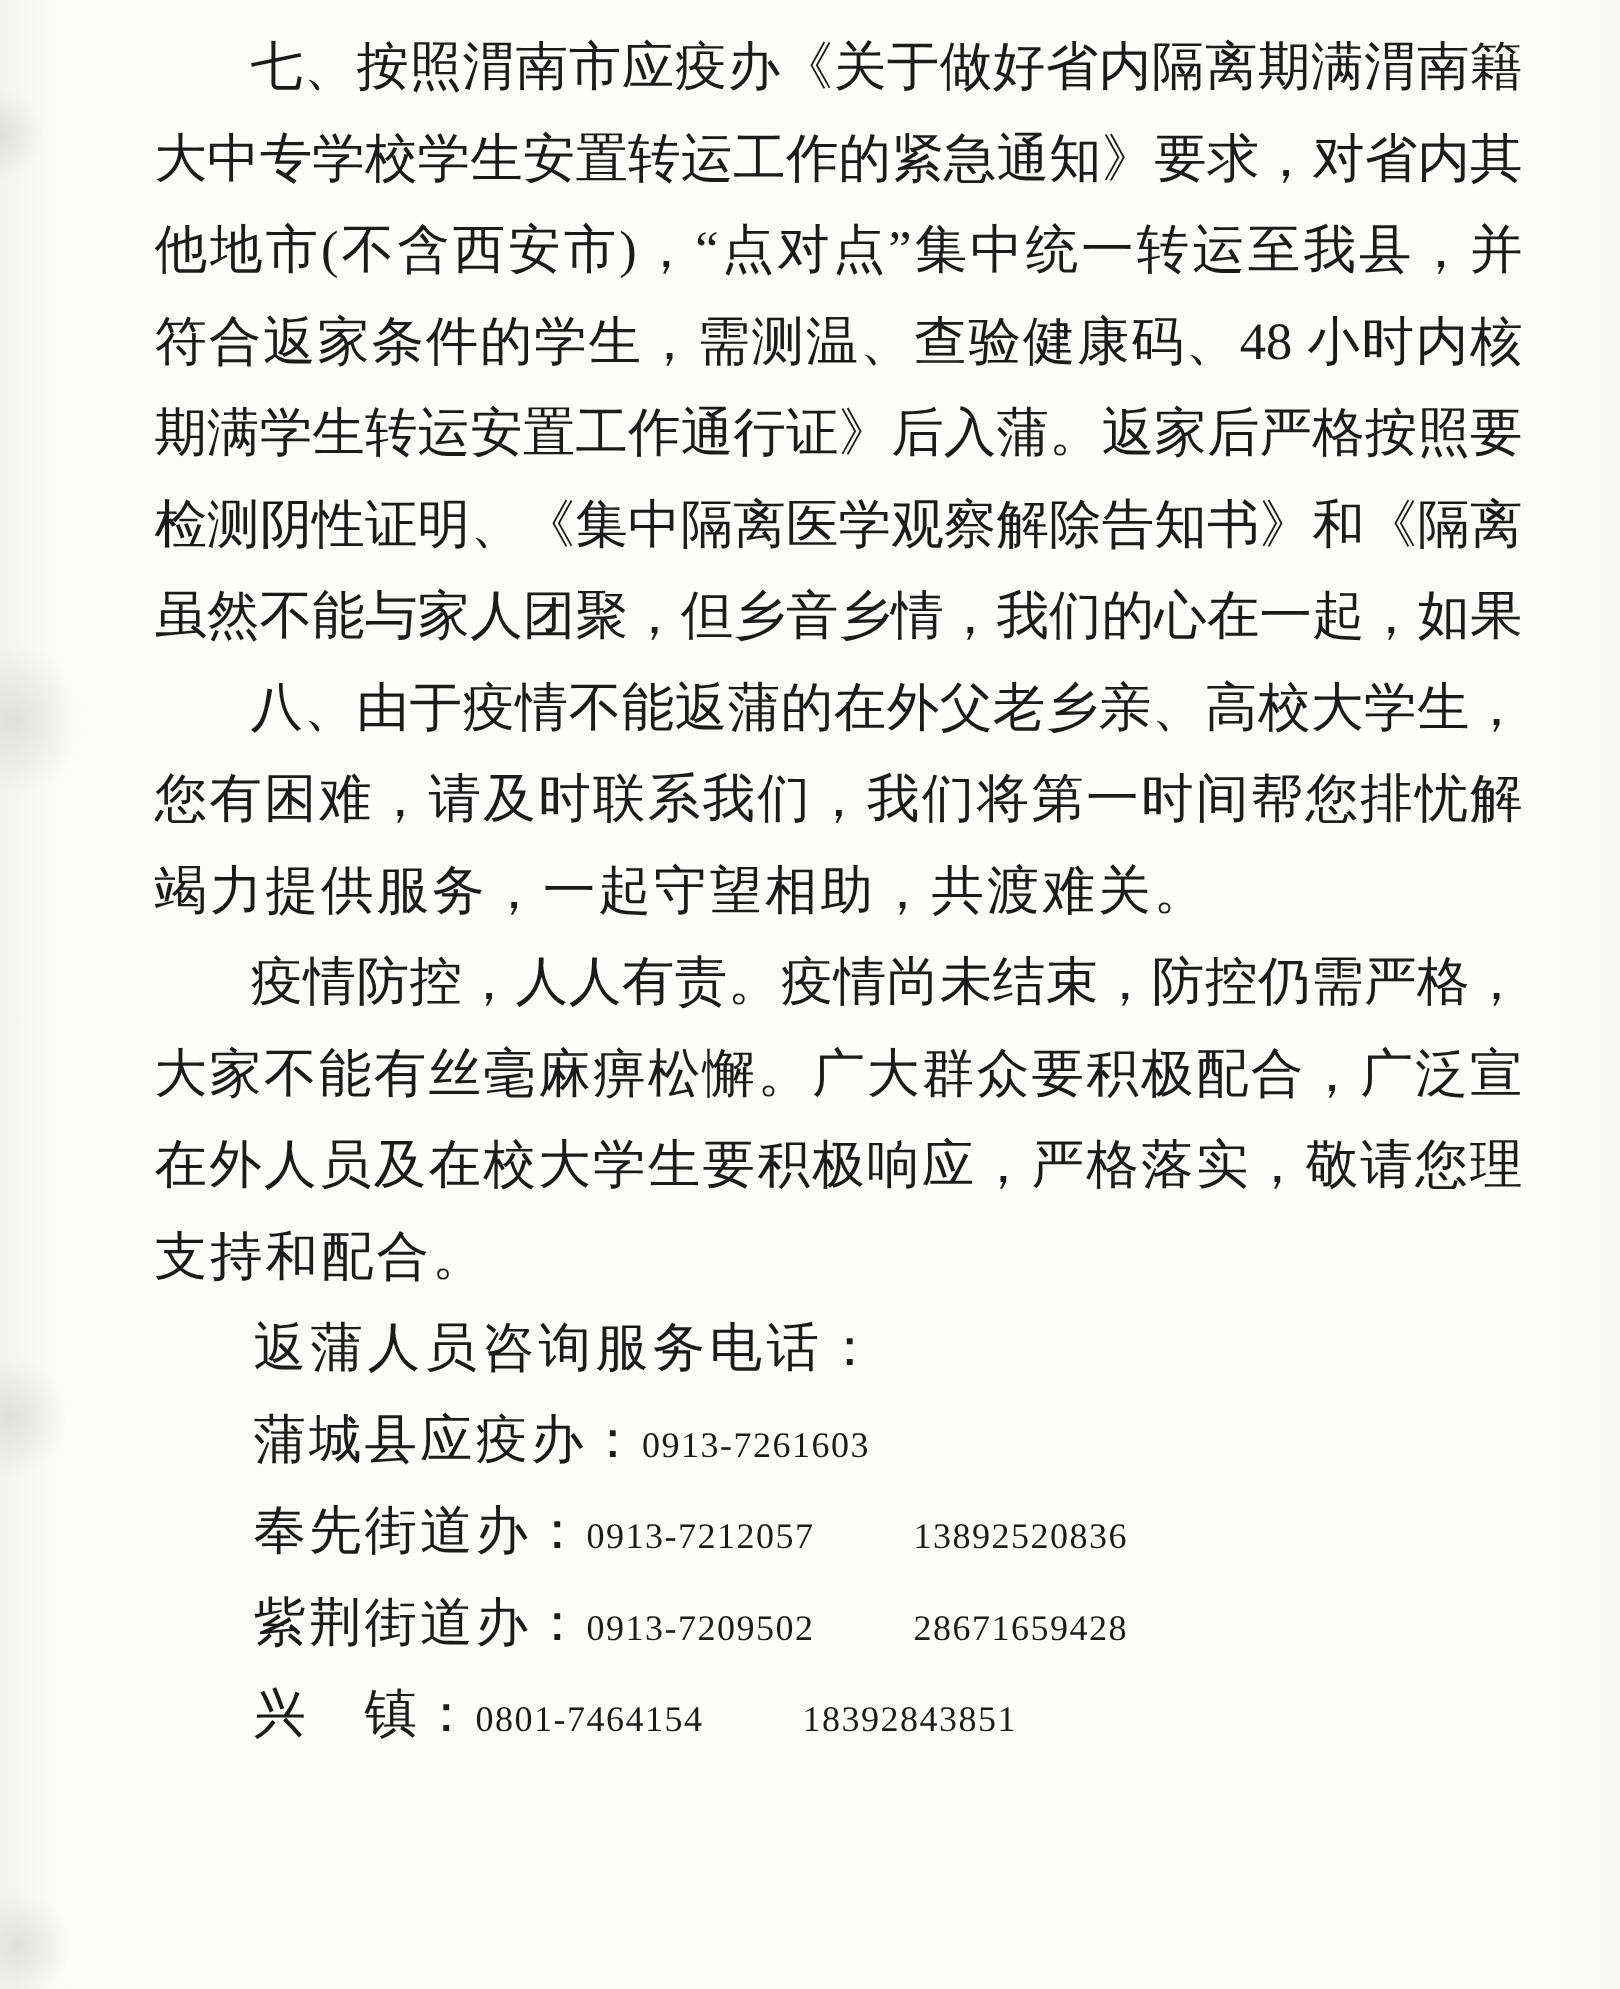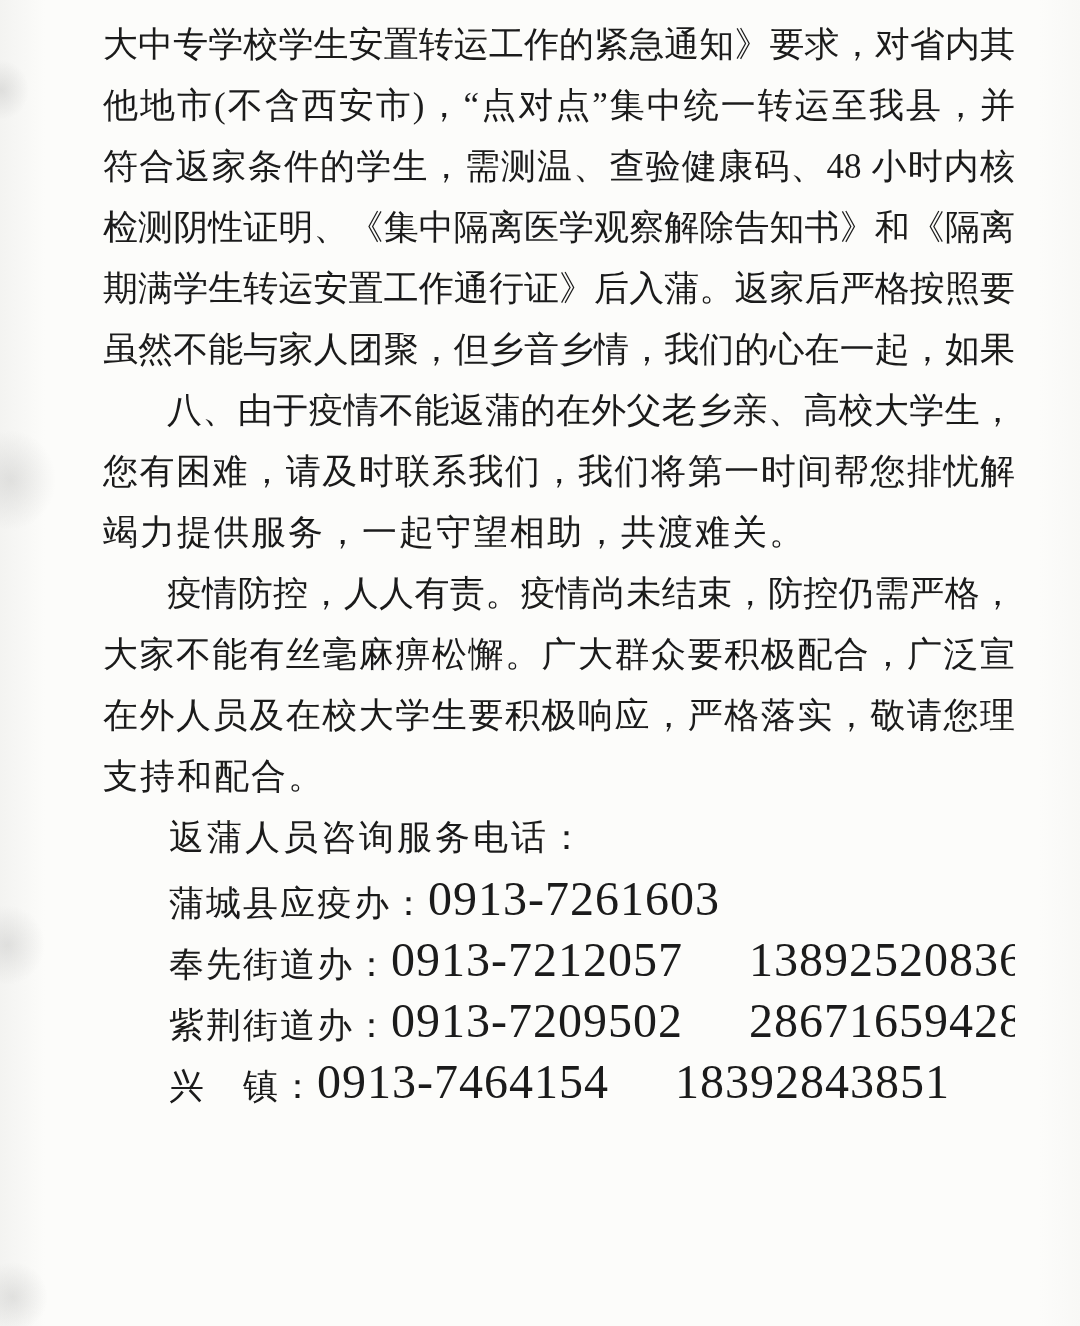--- a/index.html
+++ b/index.html
@@ -44,40 +44,41 @@
     text-justify: inter-character;
     letter-spacing: 0;
   }
   .line.indent { text-indent: 64px; }
   .line.plain  { letter-spacing: 2px; }
 
   .line.hotline-head { padding-left: 66px; letter-spacing: 3px; }
   .line.contact { padding-left: 66px; white-space: nowrap; }
   .contact .label  { letter-spacing: 2px; }
   .contact .phone,
-  .contact .mobile { font-size: 48px; letter-spacing: 1px; }
+  .contact .mobile { font-size: 24px; letter-spacing: 1px; }
   .contact .mobile { margin-left: 66px; }
 </style>
 </head>
 <body>
 
 <div class="page">
 
   <div class="smudge s1"></div>
   <div class="smudge s2"></div>
   <div class="smudge s3"></div>
   <div class="smudge s4"></div>
 
   <div class="textblock">
 
+    <div class="line justify indent">七、按照渭南市应疫办《关于做好省内隔离期满渭南籍</div>
     <div class="line justify">大中专学校学生安置转运工作的紧急通知》要求，对省内其</div>
     <div class="line justify">他地市(不含西安市)，“点对点”集中统一转运至我县，并</div>
     <div class="line justify">符合返家条件的学生，需测温、查验健康码、48 小时内核酸</div>
+    <div class="line justify">期满学生转运安置工作通行证》后入蒲。返家后严格按照要</div>
     <div class="line justify">检测阴性证明、《集中隔离医学观察解除告知书》和《隔离</div>
-    <div class="line justify">期满学生转运安置工作通行证》后入蒲。返家后严格按照要</div>
     <div class="line justify">虽然不能与家人团聚，但乡音乡情，我们的心在一起，如果</div>
     <div class="line justify indent">八、由于疫情不能返蒲的在外父老乡亲、高校大学生，</div>
     <div class="line justify">您有困难，请及时联系我们，我们将第一时间帮您排忧解难，</div>
     <div class="line plain">竭力提供服务，一起守望相助，共渡难关。</div>
     <div class="line justify indent">疫情防控，人人有责。疫情尚未结束，防控仍需严格，</div>
     <div class="line justify">大家不能有丝毫麻痹松懈。广大群众要积极配合，广泛宣传，</div>
     <div class="line justify">在外人员及在校大学生要积极响应，严格落实，敬请您理解、</div>
     <div class="line plain">支持和配合。</div>
 
     <div class="line hotline-head">返蒲人员咨询服务电话：</div>
@@ -85,17 +86,17 @@
     <div class="line contact">
       <span class="label">蒲城县应疫办：</span><span class="phone">0913-7261603</span><span class="mobile"></span>
     </div>
     <div class="line contact">
       <span class="label">奉先街道办：</span><span class="phone">0913-7212057</span><span class="mobile">13892520836</span>
     </div>
     <div class="line contact">
       <span class="label">紫荆街道办：</span><span class="phone">0913-7209502</span><span class="mobile">28671659428</span>
     </div>
     <div class="line contact">
-      <span class="label">兴　镇：</span><span class="phone">0913-7464154</span><span class="mobile">18392843851</span>
+      <span class="label">兴　镇：</span><span class="phone">0801-7464154</span><span class="mobile">18392843851</span>
     </div>
 
   </div>
 </div>
 
 </body></html>

